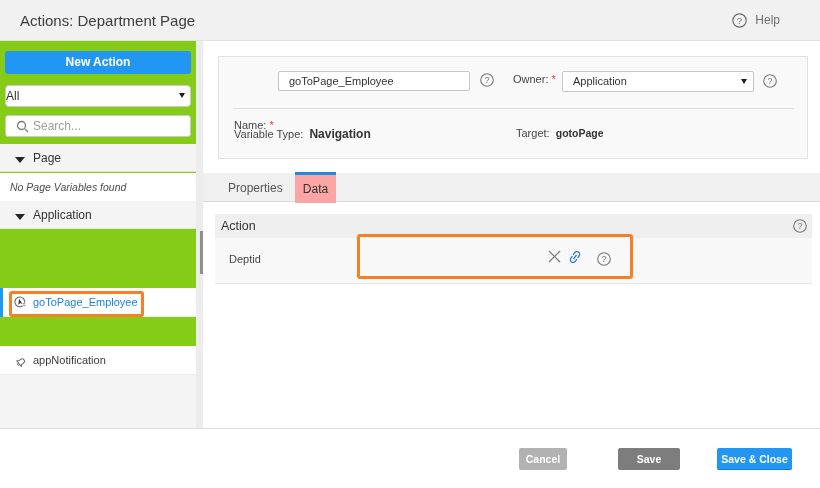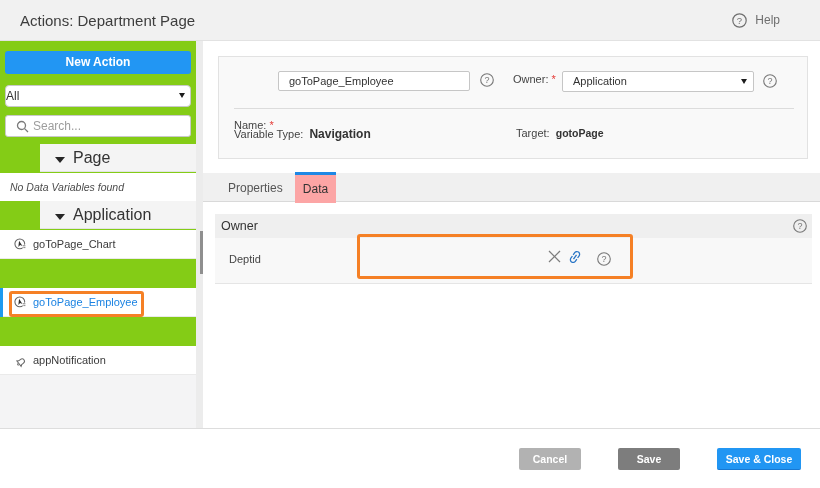--- a/index.html
+++ b/index.html
@@ -17,21 +17,21 @@
 #lpanel { left:0; top:41px; width:196px; height:387px; background:#84cc16; }
 #gutter { left:196px; top:41px; width:7px; height:387px; background:#ececec; }
 #thumb { left:200px; top:231px; width:3px; height:43px; background:#8f8f8f; }
 
 .btn-new { left:5px; top:10px; width:186px; height:23px; background:#2296f3; border-radius:3px; color:#fff; font-weight:bold; font-size:12px; text-align:center; line-height:23px; }
 .sel-all { left:5px; top:44px; width:186px; height:22px; border:1px solid #c9c9c9; border-radius:4px; background:#fff; font-size:12px; color:#333; line-height:20px; }
 .sel-all .caret { position:absolute; right:5px; top:7px; width:0; height:0; border-left:3px solid transparent; border-right:3px solid transparent; border-top:5.5px solid #1c1c1c; }
 .search { left:5px; top:74px; width:186px; height:22px; border:1px solid #c9c9c9; border-radius:3px; background:#fff; font-size:12px; color:#9d9d9d; line-height:20px; padding-left:27px; }
 .search svg { position:absolute; left:10px; top:4px; }
 
-.grouphead { left:0; width:196px; height:28px; background:#f4f4f4; border-bottom:1px solid #e3e3e3; font-size:16px; color:#333; line-height:28px; padding-left:33px;margin-left:40px; }
+.grouphead { left:0; width:196px; height:28px; background:#f4f4f4; border-bottom:1px solid #e3e3e3; font-size:12px; color:#333; line-height:28px; padding-left:33px; }
 .grouphead .tri { position:absolute; left:15px; top:13px; width:0; height:0; border-left:5px solid transparent; border-right:5px solid transparent; border-top:6px solid #262626; }
 .nopage { left:0; top:132px; width:196px; height:28px; background:#fff; font-style:italic; font-size:10.5px; color:#4c4c4c; line-height:28px; padding-left:10px; }
 .item { left:0; width:196px; height:29px; background:#fff; border-bottom:1px solid #eaeaea; font-size:11px; color:#3a3a3a; line-height:28px; padding-left:33px; }
 .item svg { position:absolute; left:14px; top:8px; }
 #listrest { left:0; top:334px; width:196px; height:53px; background:#f4f4f5; }
 #selbar { left:0px; top:246.5px; width:3px; height:29px; background:#1c9af0; }
 #selbox { left:9px; top:250px; width:135px; height:26px; border:3px solid #f58025; border-radius:3px; }
 
 
 #rpanel { left:203px; top:41px; width:617px; height:387px; background:#fff; }
@@ -54,23 +54,23 @@
 #deptrow { left:12px; top:197px; width:597px; height:46px; background:#f8f8f8; border-bottom:1px solid #e5e5e5; }
 #deptlab { left:26px; top:212px; font-size:11px; color:#444; }
 #orangebox { left:154px; top:193px; width:276px; height:45px; border:3.5px solid #f58025; border-radius:3px; }
 #bindinput { left:171px; top:207px; width:189px; height:20px; background:#fff; border:1px solid #c6c6c6; border-radius:2px; font-size:10px; color:#333; line-height:18px; padding-left:5px; padding-right:17px; white-space:nowrap; overflow:hidden; }
 #xicon { left:344px; top:208px; }
 #linkicon { left:364px; top:208px; }
 
 
 #footer { left:0; top:428px; width:820px; height:60px; background:#fff; border-top:1px solid #ddd; }
 .fbtn { position:absolute; top:448px; height:22px; border-radius:2px; color:#fff; font-weight:bold; font-size:10.5px; text-align:center; line-height:22px; }
-#bcancel { left:519px; width:62px; background:#b2b2b2; }
+#bcancel { left:519px; width:48px; background:#b2b2b2; }
 #bsave { left:618px; width:62px; background:#7d7d7d; }
-#bsaveclose { left:717px; width:84px; background:#2196f3; border-bottom:1px solid #1778d2; }
+#bsaveclose { left:717px; width:75px; background:#2196f3; border-bottom:1px solid #1778d2; }
 </style>
 </head>
 <body>
 <div id="stage">
 
   <div class="abs" id="header"></div>
   <div class="abs" id="title">Actions: Department Page</div>
   <div class="abs" id="help"><svg width="15" height="15" viewBox="0 0 15 15">
         <circle cx="7.5" cy="7.5" r="6.7" fill="none" stroke="#6f6f6f" stroke-width="1.2"></circle>
         <text x="7.5" y="11" font-size="9.5" text-anchor="middle" fill="#6f6f6f">?</text>
@@ -78,29 +78,22 @@
 
   <div class="abs" id="lpanel">
     <div class="abs btn-new">New Action</div>
     <div class="abs sel-all">All<span class="caret"></span></div>
     <div class="abs search"><svg width="13" height="13" viewBox="0 0 13 13">
           <circle cx="5.5" cy="5.5" r="4" fill="none" stroke="#7a7a7a" stroke-width="1.3"></circle>
           <line x1="8.6" y1="8.6" x2="12" y2="12" stroke="#7a7a7a" stroke-width="1.3"></line>
         </svg>Search...</div>
 
     <div class="abs grouphead" style="top:103px;"><span class="tri"></span>Page</div>
-    <div class="abs nopage">No Data Variables found</div>
+    <div class="abs nopage">No Page Variables found</div>
     <div class="abs grouphead" style="top:160px;"><span class="tri"></span>Application</div>
-    <div class="abs item" style="top:188.5px;"><svg width="12" height="12" viewBox="0 0 12 12">
-          <circle cx="5.8" cy="5.8" r="4.9" fill="none" stroke="#636363" stroke-width="1.05"></circle>
-          <rect x="8.6" y="6.6" width="3.4" height="4.2" fill="#fff"></rect>
-          <rect x="8.8" y="7.2" width="2.6" height="1.1" fill="#8a8a8a"></rect>
-          <rect x="9.3" y="9.1" width="2.1" height="1.0" fill="#8a8a8a"></rect>
-          <path d="M5.9 2.6 L7.8 8.5 L5.8 7.1 L3.6 8.4 Z" fill="#2e2e2e" transform="rotate(-15 5.8 5.8)"></path>
-        </svg>goToPage_Chart</div>
     <div class="abs item" style="top:246.5px; color:#1a82e2;"><svg width="12" height="12" viewBox="0 0 12 12">
           <circle cx="5.8" cy="5.8" r="4.9" fill="none" stroke="#636363" stroke-width="1.05"></circle>
           <rect x="8.6" y="6.6" width="3.4" height="4.2" fill="#fff"></rect>
           <rect x="8.8" y="7.2" width="2.6" height="1.1" fill="#8a8a8a"></rect>
           <rect x="9.3" y="9.1" width="2.1" height="1.0" fill="#8a8a8a"></rect>
           <path d="M5.9 2.6 L7.8 8.5 L5.8 7.1 L3.6 8.4 Z" fill="#2e2e2e" transform="rotate(-15 5.8 5.8)"></path>
         </svg>goToPage_Employee</div>
     <div class="abs item" style="top:304.5px;"><svg width="13" height="13" viewBox="0 0 13 13" style="top:10px;">
           <g transform="rotate(52 6.5 6.5)">
             <path d="M6.5 2.1 C5.0 2.1 4.1 3.3 4.1 4.9 L4.1 6.9 L3.1 8.4 L9.9 8.4 L8.9 6.9 L8.9 4.9 C8.9 3.3 8.0 2.1 6.5 2.1 Z" fill="none" stroke="#6a6a6a" stroke-width="1.05"></path>
@@ -130,21 +123,21 @@
         </svg>
       <div class="abs" id="carddiv"></div>
       <div class="abs lab" style="left:15px; top:70px;">Variable Type: &nbsp;<b style="color:#333; font-size:12px;">Navigation</b></div>
       <div class="abs lab" style="left:297px; top:70px;">Target: &nbsp;<b style="color:#333; font-size:10.5px;">gotoPage</b></div>
     </div>
 
     <div class="abs" id="tabbar"></div>
     <div class="abs" id="tabprops">Properties</div>
     <div class="abs" id="tabdata">Data</div>
 
-    <div class="abs" id="inputsbar">Owner</div>
+    <div class="abs" id="inputsbar">Action</div>
     <svg class="qicon" style="left:590px; top:178px;" width="14" height="14" viewBox="0 0 14 14">
         <circle cx="7" cy="7" r="6.3" fill="none" stroke="#777" stroke-width="1.1"></circle>
         <text x="7" y="10.4" font-size="9" text-anchor="middle" fill="#777">?</text>
       </svg>
     <div class="abs" id="deptrow"></div>
     <div class="abs" id="deptlab">Deptid</div>
     <div class="abs" id="orangebox"></div>
     <svg class="abs" id="xicon" width="15" height="15" viewBox="0 0 15 15">
         <line x1="2" y1="2" x2="13" y2="13" stroke="#7d7d7d" stroke-width="1.2"></line>
         <line x1="13" y1="2" x2="2" y2="13" stroke="#7d7d7d" stroke-width="1.2"></line>

